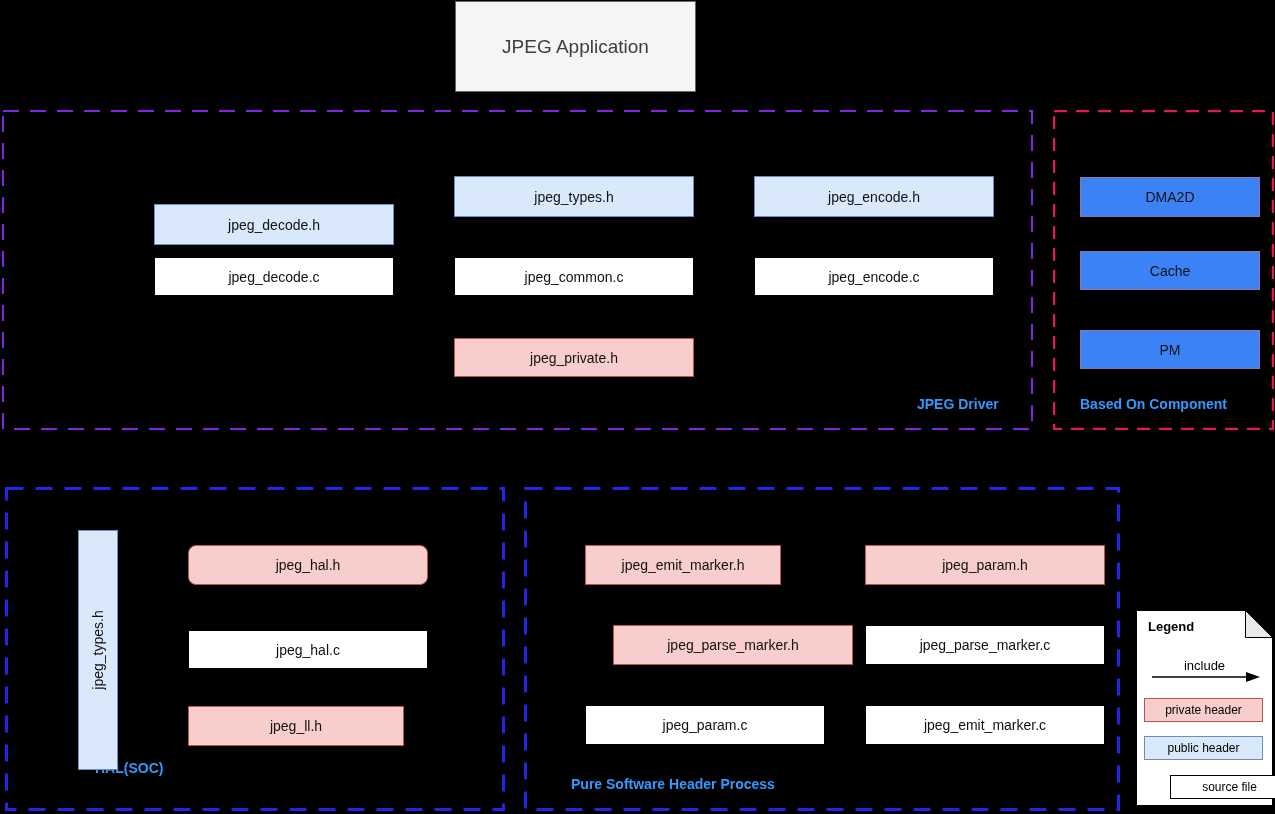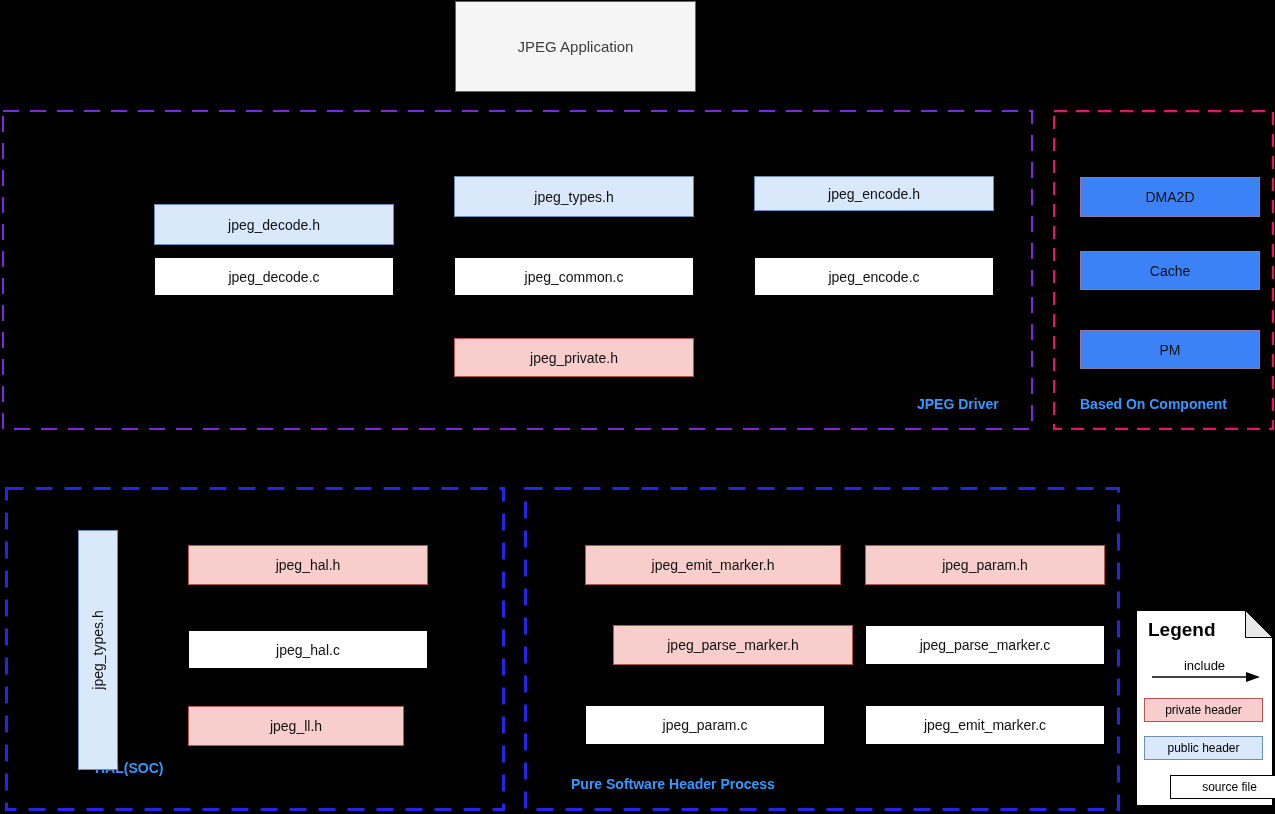--- a/index.html
+++ b/index.html
@@ -13,35 +13,35 @@
     position:absolute;display:flex;align-items:center;justify-content:center;
     font-size:14px;color:#111;text-align:center;box-sizing:border-box;
   }
   .public   {background:#dae8fc;border:1px solid #6c8ebf;}
   .private  {background:#f8cecc;border:1px solid #b85450;}
   .source   {background:#ffffff;border:1px solid #000000;}
   .component{background:#3b82f6;border:1px solid #9673a6;}
   .appbox{
     position:absolute;left:455px;top:1px;width:239px;height:89px;
     background:#f5f5f5;border:1px solid #666;color:#3d3d3d;
-    display:flex;align-items:center;justify-content:center;font-size:15px;
+    display:flex;align-items:center;justify-content:center;font-size:19px;
   }
   
   .group{position:absolute;pointer-events:none;}
   .group svg{display:block;}
   .group-label{
     position:absolute;font-weight:bold;font-size:14px;color:#3399ff;white-space:nowrap;
   }
   
   .vbox{position:absolute;display:flex;align-items:center;justify-content:center;box-sizing:border-box;
         background:#dae8fc;border:1px solid #6c8ebf;}
   .vbox span{transform:rotate(-90deg);white-space:nowrap;font-size:14px;color:#111;}
   
   .legend{position:absolute;left:1136px;top:610px;width:137px;height:196px;}
-  .legend-title{position:absolute;left:12px;top:9px;font-weight:bold;font-size:19px;color:#000;}
+  .legend-title{position:absolute;left:12px;top:9px;font-weight:bold;font-size:13px;color:#000;}
   .legend-include-label{position:absolute;left:0;top:48px;width:100%;text-align:center;font-size:13px;color:#000;}
   .legend-swatch{
     position:absolute;left:8px;width:119px;height:24px;
     display:flex;align-items:center;justify-content:center;font-size:12px;color:#000;box-sizing:border-box;
   }
   .sw-private{top:88px;background:#f8cecc;border:1px solid #b85450;}
   .sw-public{top:126px;background:#dae8fc;border:1px solid #6c8ebf;}
   .sw-source{top:165px;background:#ffffff;border:1px solid #000;margin-left:26px;}
 </style>
 </head>
@@ -51,21 +51,21 @@
 
 <div class="group" style="left:2px;top:110px;width:1031px;height:320px;">
   <svg width="1031" height="320">
     <rect x="1" y="1" width="1029" height="318" fill="none" stroke="#8126e0" stroke-width="2" stroke-dasharray="16 11"></rect>
   </svg>
 </div>
 <div class="group-label" style="left:917px;top:396px;">JPEG Driver</div>
 
 <div class="box public" style="left:154px;top:176px;width:240px;height:41px;margin-top:28px;">jpeg_decode.h</div>
 <div class="box public" style="left:454px;top:176px;width:240px;height:41px;">jpeg_types.h</div>
-<div class="box public" style="left:754px;top:176px;width:240px;height:35px;">jpeg_encode.h</div>
+<div class="box public" style="left:754px;top:176px;width:240px;height:41px;">jpeg_encode.h</div>
 <div class="box source" style="left:154px;top:257px;width:240px;height:39px;">jpeg_decode.c</div>
 <div class="box source" style="left:454px;top:257px;width:240px;height:39px;">jpeg_common.c</div>
 <div class="box source" style="left:754px;top:257px;width:240px;height:39px;">jpeg_encode.c</div>
 <div class="box private" style="left:454px;top:338px;width:240px;height:39px;">jpeg_private.h</div>
 
 <div class="group" style="left:1053px;top:110px;width:221px;height:320px;">
   <svg width="221" height="320">
     <rect x="1" y="1" width="219" height="318" fill="none" stroke="#e51467" stroke-width="2.5" stroke-dasharray="13 9"></rect>
   </svg>
 </div>
@@ -78,32 +78,32 @@
 <div class="group" style="left:5px;top:487px;width:500px;height:324px;">
   <svg width="500" height="324">
     <rect x="1.5" y="1.5" width="497" height="321" fill="none" stroke="#2525e6" stroke-width="3" stroke-dasharray="17 12"></rect>
   </svg>
 </div>
 <div class="group-label" style="left:55px;top:760px;margin-left:40px;">HAL(SOC)</div>
 
 <div class="vbox" style="left:78px;top:530px;width:40px;height:240px;">
   <span>jpeg_types.h</span>
 </div>
-<div class="box private" style="left:188px;top:545px;width:240px;height:40px;">jpeg_hal.h</div>
+<div class="box private" style="left:188px;top:545px;width:240px;height:40px;border-radius:8px;">jpeg_hal.h</div>
 <div class="box source" style="left:188px;top:630px;width:240px;height:39px;">jpeg_hal.c</div>
 <div class="box private" style="left:188px;top:706px;width:216px;height:40px;">jpeg_ll.h</div>
 
 <div class="group" style="left:524px;top:487px;width:596px;height:324px;">
   <svg width="596" height="324">
     <rect x="1.5" y="1.5" width="593" height="321" fill="none" stroke="#2525e6" stroke-width="3" stroke-dasharray="17 12"></rect>
   </svg>
 </div>
 <div class="group-label" style="left:571px;top:776px;">Pure Software Header Process</div>
 
-<div class="box private" style="left:585px;top:545px;width:256px;height:40px;">jpeg_emit_marker.h</div>
+<div class="box private" style="left:585px;top:545px;width:196px;height:40px;">jpeg_emit_marker.h</div>
 <div class="box private" style="left:865px;top:545px;width:240px;height:40px;">jpeg_param.h</div>
 <div class="box private" style="left:613px;top:625px;width:240px;height:40px;">jpeg_parse_marker.h</div>
 <div class="box source" style="left:865px;top:625px;width:240px;height:40px;">jpeg_parse_marker.c</div>
 <div class="box source" style="left:585px;top:705px;width:240px;height:40px;">jpeg_param.c</div>
 <div class="box source" style="left:865px;top:705px;width:240px;height:40px;">jpeg_emit_marker.c</div>
 
 <div class="legend">
   <svg width="137" height="196">
     <path d="M0.5,0.5 L109.5,0.5 L136.5,27.5 L136.5,195.5 L0.5,195.5 Z" fill="#ffffff" stroke="#000000"></path>
     <path d="M109.5,0.5 L109.5,27.5 L136.5,27.5 Z" fill="#e9e9e9" stroke="#000000"></path>

